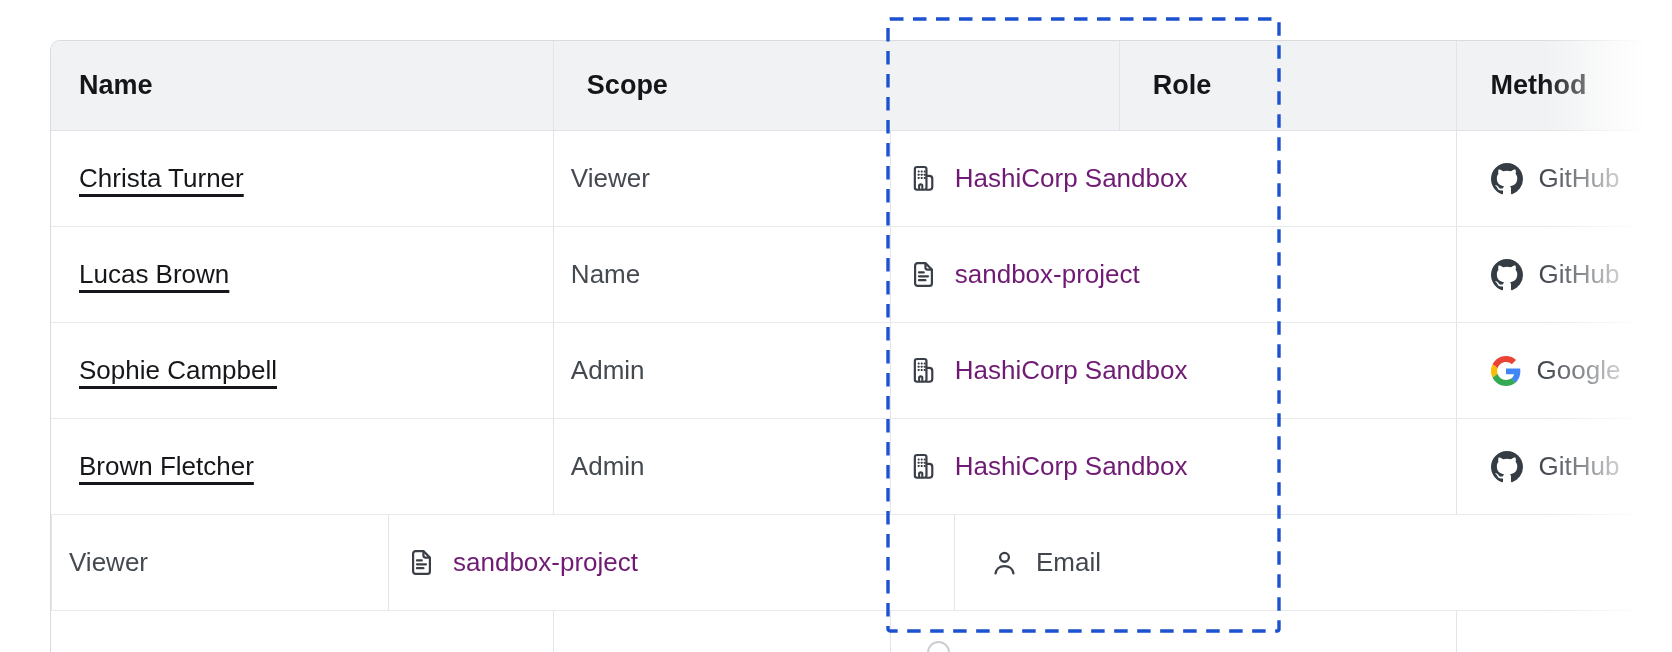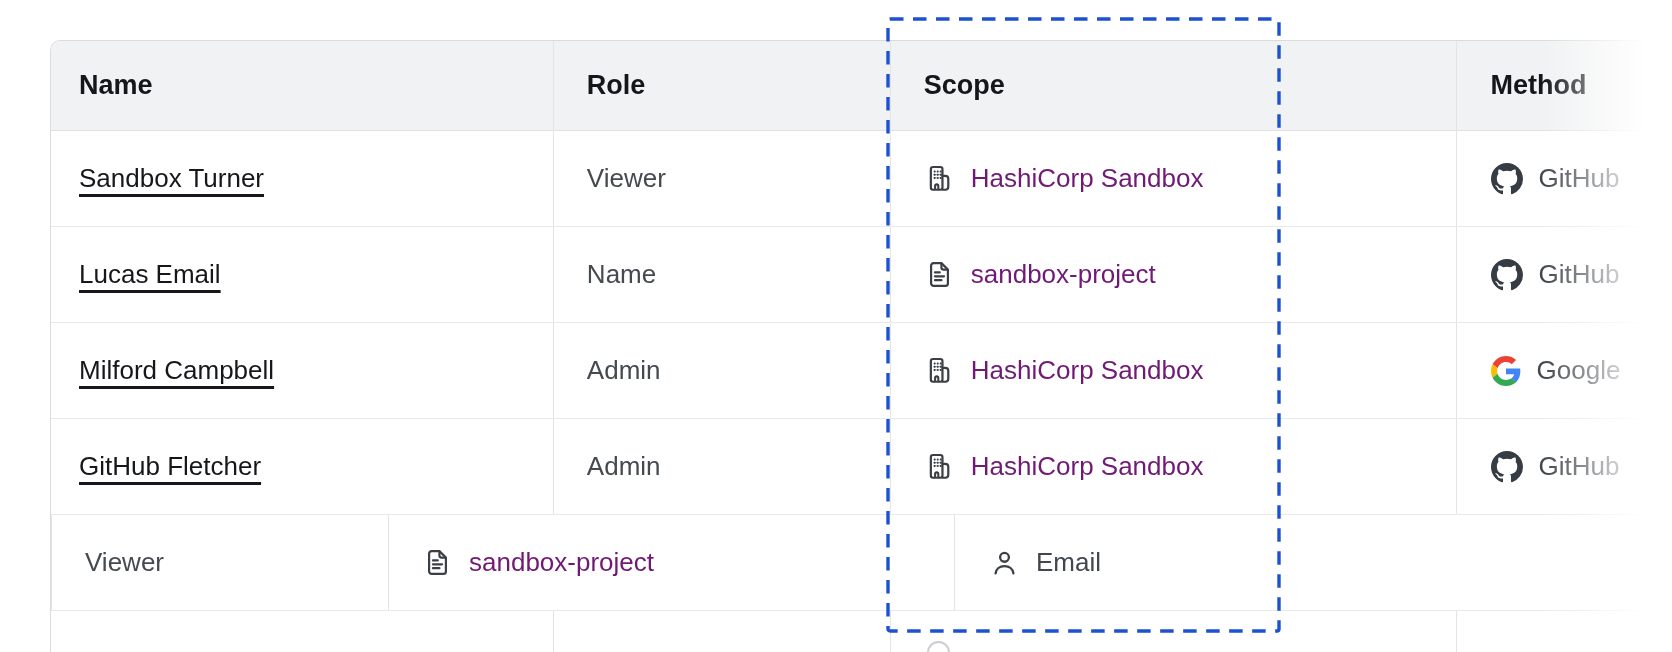--- a/index.html
+++ b/index.html
@@ -25,21 +25,21 @@
     overflow: hidden;
   }
   .thead { display: flex; height: 90px; background: #f1f2f3; border-bottom: 1.5px solid #dfe1e4; }
   .th {
     display: flex; align-items: center;
     font-size: 27px; font-weight: 700; color: #14161a;
     padding-left: 33px;
   }
   .trow { display: flex; height: 96px; border-bottom: 1px solid #e7e9eb; background: #ffffff; }
   .trow.partial { height: 52px; border-bottom: none; }
-  .td { display: flex; align-items: center; font-size: 26px; color: #454a51; padding-left: 33px; }
+  .td { display: flex; align-items: center; font-size: 26px; color: #454a51; padding-left: 17px; }
   .col-name   { width: 502px; padding-left: 28px; }
   .col-role   { width: 337px; border-left: 1.5px solid #e2e4e7; }
   .col-scope  { width: 566px; border-left: 1.5px solid #e2e4e7; }
   .col-method { width: 353.5px; border-left: 1.5px solid #e2e4e7; padding-left: 34px; }
   .name-link {
     color: #15171b;
     text-decoration: underline;
     text-decoration-thickness: 2.5px;
     text-underline-offset: 7px;
     cursor: pointer;
@@ -69,35 +69,35 @@
 </head>
 <body>
 
 <div class="screen">
 
   <div class="members-table">
     <div class="thead">
       <div class="th col-name">
           <span>Name</span>
         </div>
+      <div class="th col-scope">
+          <span>Scope</span>
+        </div>
       <div class="th col-role">
           <span>Role</span>
         </div>
-      <div class="th col-scope">
-          <span>Scope</span>
-        </div>
       <div class="th col-method">
           <span>Method</span>
         </div>
     </div>
 
     <div class="tbody">
         <div class="trow">
     <div class="td col-name">
-      <a class="name-link">Sandbox Turner</a>
+      <a class="name-link">Christa Turner</a>
     </div>
     <div class="td col-role">
       <span>Viewer</span>
     </div>
     <div class="td col-scope">
       <span class="cell-icon scope-icon-slot">
               <svg width="31" height="31" viewBox="0 0 24 24" fill="none">
     <rect x="5.3" y="3.1" width="9" height="17.6" rx="1.7" stroke="#3a3f47" stroke-width="1.7"></rect>
     <path d="M14.3 9.9h2.2a2.3 2.3 0 0 1 2.3 2.3v6.2a2.3 2.3 0 0 1-2.3 2.3h-2.2" stroke="#3a3f47" stroke-width="1.7" stroke-linecap="round"></path>
     <rect x="7.5" y="5.9" width="1.5" height="1.5" rx="0.35" fill="#3a3f47"></rect>
@@ -118,21 +118,21 @@
       <span class="cell-icon method-icon-slot">
               <svg width="32" height="32" viewBox="0 0 16 16" fill="#353c44">
     <path d="M8 0C3.58 0 0 3.58 0 8c0 3.54 2.29 6.53 5.47 7.59.4.07.55-.17.55-.38 0-.19-.01-.82-.01-1.49-2.01.37-2.53-.49-2.69-.94-.09-.23-.48-.94-.82-1.13-.28-.15-.68-.52-.01-.53.63-.01 1.08.58 1.23.82.72 1.21 1.87.87 2.33.66.07-.52.28-.87.51-1.07-1.78-.2-3.64-.89-3.64-3.95 0-.87.31-1.59.82-2.15-.08-.2-.36-1.02.08-2.12 0 0 .67-.21 2.2.82.64-.18 1.32-.27 2-.27s1.36.09 2 .27c1.53-1.04 2.2-.82 2.2-.82.44 1.1.16 1.92.08 2.12.51.56.82 1.27.82 2.15 0 3.07-1.87 3.75-3.65 3.95.29.25.54.73.54 1.48 0 1.07-.01 1.93-.01 2.2 0 .21.15.46.55.38A8.01 8.01 0 0 0 16 8c0-4.42-3.58-8-8-8z"></path>
   </svg>
             </span>
       <span class="method-label">GitHub</span>
     </div>
   </div>
         <div class="trow">
     <div class="td col-name">
-      <a class="name-link">Lucas Email</a>
+      <a class="name-link">Lucas Brown</a>
     </div>
     <div class="td col-role">
       <span>Name</span>
     </div>
     <div class="td col-scope">
       <span class="cell-icon scope-icon-slot">
               <svg width="31" height="31" viewBox="0 0 24 24" fill="none">
     <path d="M13.5 3.2H7.4a1.9 1.9 0 0 0-1.9 1.9v13.8a1.9 1.9 0 0 0 1.9 1.9h9.2a1.9 1.9 0 0 0 1.9-1.9V8.2l-5-5z" stroke="#3a3f47" stroke-width="1.7" stroke-linejoin="round"></path>
     <path d="M13.5 3.4v3.2a1.6 1.6 0 0 0 1.6 1.6h3.2" stroke="#3a3f47" stroke-width="1.7" stroke-linejoin="round"></path>
     <path d="M8.5 10.4h3.7" stroke="#3a3f47" stroke-width="1.7" stroke-linecap="round"></path>
@@ -146,21 +146,21 @@
       <span class="cell-icon method-icon-slot">
               <svg width="32" height="32" viewBox="0 0 16 16" fill="#353c44">
     <path d="M8 0C3.58 0 0 3.58 0 8c0 3.54 2.29 6.53 5.47 7.59.4.07.55-.17.55-.38 0-.19-.01-.82-.01-1.49-2.01.37-2.53-.49-2.69-.94-.09-.23-.48-.94-.82-1.13-.28-.15-.68-.52-.01-.53.63-.01 1.08.58 1.23.82.72 1.21 1.87.87 2.33.66.07-.52.28-.87.51-1.07-1.78-.2-3.64-.89-3.64-3.95 0-.87.31-1.59.82-2.15-.08-.2-.36-1.02.08-2.12 0 0 .67-.21 2.2.82.64-.18 1.32-.27 2-.27s1.36.09 2 .27c1.53-1.04 2.2-.82 2.2-.82.44 1.1.16 1.92.08 2.12.51.56.82 1.27.82 2.15 0 3.07-1.87 3.75-3.65 3.95.29.25.54.73.54 1.48 0 1.07-.01 1.93-.01 2.2 0 .21.15.46.55.38A8.01 8.01 0 0 0 16 8c0-4.42-3.58-8-8-8z"></path>
   </svg>
             </span>
       <span class="method-label">GitHub</span>
     </div>
   </div>
         <div class="trow">
     <div class="td col-name">
-      <a class="name-link">Milford Campbell</a>
+      <a class="name-link">Sophie Campbell</a>
     </div>
     <div class="td col-role">
       <span>Admin</span>
     </div>
     <div class="td col-scope">
       <span class="cell-icon scope-icon-slot">
               <svg width="31" height="31" viewBox="0 0 24 24" fill="none">
     <rect x="5.3" y="3.1" width="9" height="17.6" rx="1.7" stroke="#3a3f47" stroke-width="1.7"></rect>
     <path d="M14.3 9.9h2.2a2.3 2.3 0 0 1 2.3 2.3v6.2a2.3 2.3 0 0 1-2.3 2.3h-2.2" stroke="#3a3f47" stroke-width="1.7" stroke-linecap="round"></path>
     <rect x="7.5" y="5.9" width="1.5" height="1.5" rx="0.35" fill="#3a3f47"></rect>
@@ -184,21 +184,21 @@
     <path fill="#4285F4" d="M46.98 24.55c0-1.57-.15-3.09-.38-4.55H24v9.02h12.94c-.58 2.96-2.26 5.48-4.78 7.18l7.73 6c4.51-4.18 7.09-10.36 7.09-17.65z"></path>
     <path fill="#FBBC05" d="M10.53 28.59c-.48-1.45-.76-2.99-.76-4.59s.27-3.14.76-4.59l-7.98-6.19C.92 16.46 0 20.12 0 24c0 3.88.92 7.54 2.56 10.78l7.97-6.19z"></path>
     <path fill="#34A853" d="M24 48c6.48 0 11.93-2.13 15.89-5.81l-7.73-6c-2.15 1.45-4.92 2.3-8.16 2.3-6.26 0-11.57-4.22-13.47-9.91l-7.98 6.19C6.51 42.62 14.62 48 24 48z"></path>
   </svg>
             </span>
       <span class="method-label">Google</span>
     </div>
   </div>
         <div class="trow">
     <div class="td col-name">
-      <a class="name-link">GitHub Fletcher</a>
+      <a class="name-link">Brown Fletcher</a>
     </div>
     <div class="td col-role">
       <span>Admin</span>
     </div>
     <div class="td col-scope">
       <span class="cell-icon scope-icon-slot">
               <svg width="31" height="31" viewBox="0 0 24 24" fill="none">
     <rect x="5.3" y="3.1" width="9" height="17.6" rx="1.7" stroke="#3a3f47" stroke-width="1.7"></rect>
     <path d="M14.3 9.9h2.2a2.3 2.3 0 0 1 2.3 2.3v6.2a2.3 2.3 0 0 1-2.3 2.3h-2.2" stroke="#3a3f47" stroke-width="1.7" stroke-linecap="round"></path>
     <rect x="7.5" y="5.9" width="1.5" height="1.5" rx="0.35" fill="#3a3f47"></rect>

